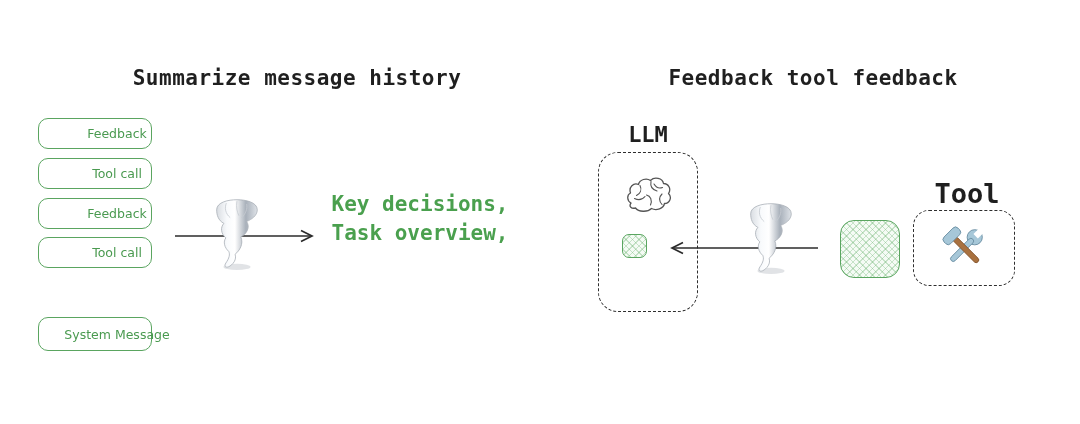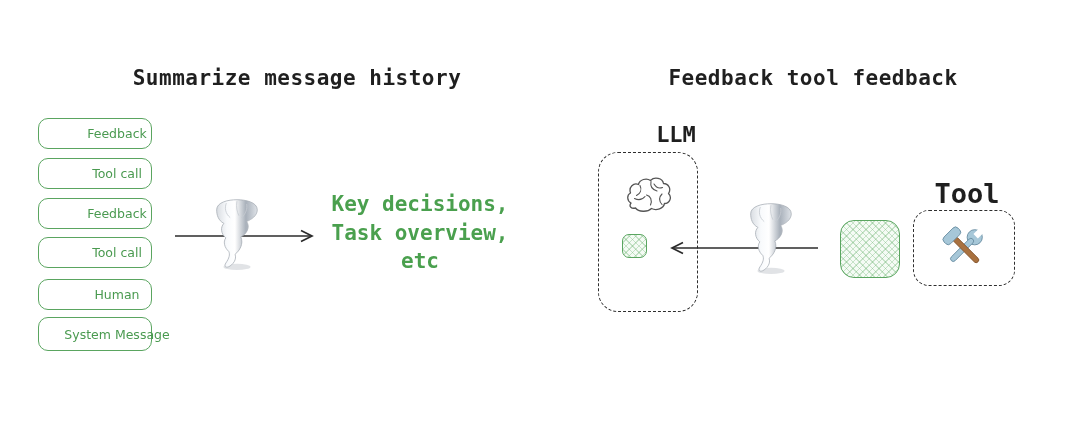--- a/index.html
+++ b/index.html
@@ -59,23 +59,20 @@
   </div>
   <div class="msg-box" style="top:158px;">
     <span>Tool call</span>
   </div>
   <div class="msg-box" style="top:198px;">
     <span>Feedback</span>
   </div>
   <div class="msg-box" style="top:237px;">
     <span>Tool call</span>
   </div>
-  <div class="msg-box" style="top:279px;">
-    <span>Human</span>
-  </div>
   <div class="msg-box" style="top:317px;height:34px;">
     <span>System Message</span>
   </div>
 
   <span class="icon" style="left:172px;top:227px;">
     <svg width="145" height="18" viewBox="0 0 145 18">
       <line x1="3" y1="9" x2="139" y2="9" stroke="#2b2b2b" stroke-width="1.7"></line>
       <path d="M129 3.5 L140 9 L129 14.5" fill="none" stroke="#2b2b2b" stroke-width="1.7" stroke-linejoin="miter"></path>
     </svg>
   </span>
@@ -98,26 +95,25 @@
                C19 72 17.5 70 19.5 67 C23 62 24 58 22.5 55
                C18 51 16.5 45 19.5 41 C14.5 37 13.5 30 17.5 26
                C11.5 23 10 17 10 12 Z" fill="url(#tg)" stroke="#a7adb5" stroke-width="0.8"></path>
       <path d="M20 5 C18 10 19 16 24 20 M31 3 C30 9 31 14 33 18 M41 6 C42 11 40 16 36 20" fill="none" stroke="#c6cbd1" stroke-width="1" opacity="0.85"></path>
     </svg>
   </span>
 
   <div class="green-lines">
     <div>Key decisions,</div>
     <div>Task overview,</div>
-    <div>etc</div>
   </div>
 
   <div class="diagram-title" style="left:613px;top:66px;width:400px;">Feedback tool feedback</div>
 
-  <div class="mini-label" style="left:626px;top:122px;width:100px;font-size:22px;">LLM</div>
+  <div class="mini-label" style="left:598px;top:122px;width:100px;font-size:22px;">LLM</div>
 
   <div class="dashed-box" style="left:598px;top:152px;width:100px;height:160px;border-radius:20px;"></div>
 
   <span class="icon" style="left:624px;top:176px;">
     <svg width="48" height="40" viewBox="0 0 48 40">
       <path d="M7 27 C3 25 2.5 19 6.5 17 C4.5 11 9.5 6.5 14.5 8.5
                C15.5 3.5 22.5 1.5 26.5 4.5 C30.5 0.5 38.5 2 39.5 7.5
                C44.5 7.5 47.5 13 44.5 17.5 C48.5 21.5 45.5 27.5 40.5 27.5
                C39.5 32.5 32.5 35 27.5 32.5 C23.5 36.5 14.5 36 11.5 32
                C7.5 33 4.5 30.5 7 27 Z" fill="#ffffff" stroke="#555555" stroke-width="1.3" stroke-linejoin="round"></path>

